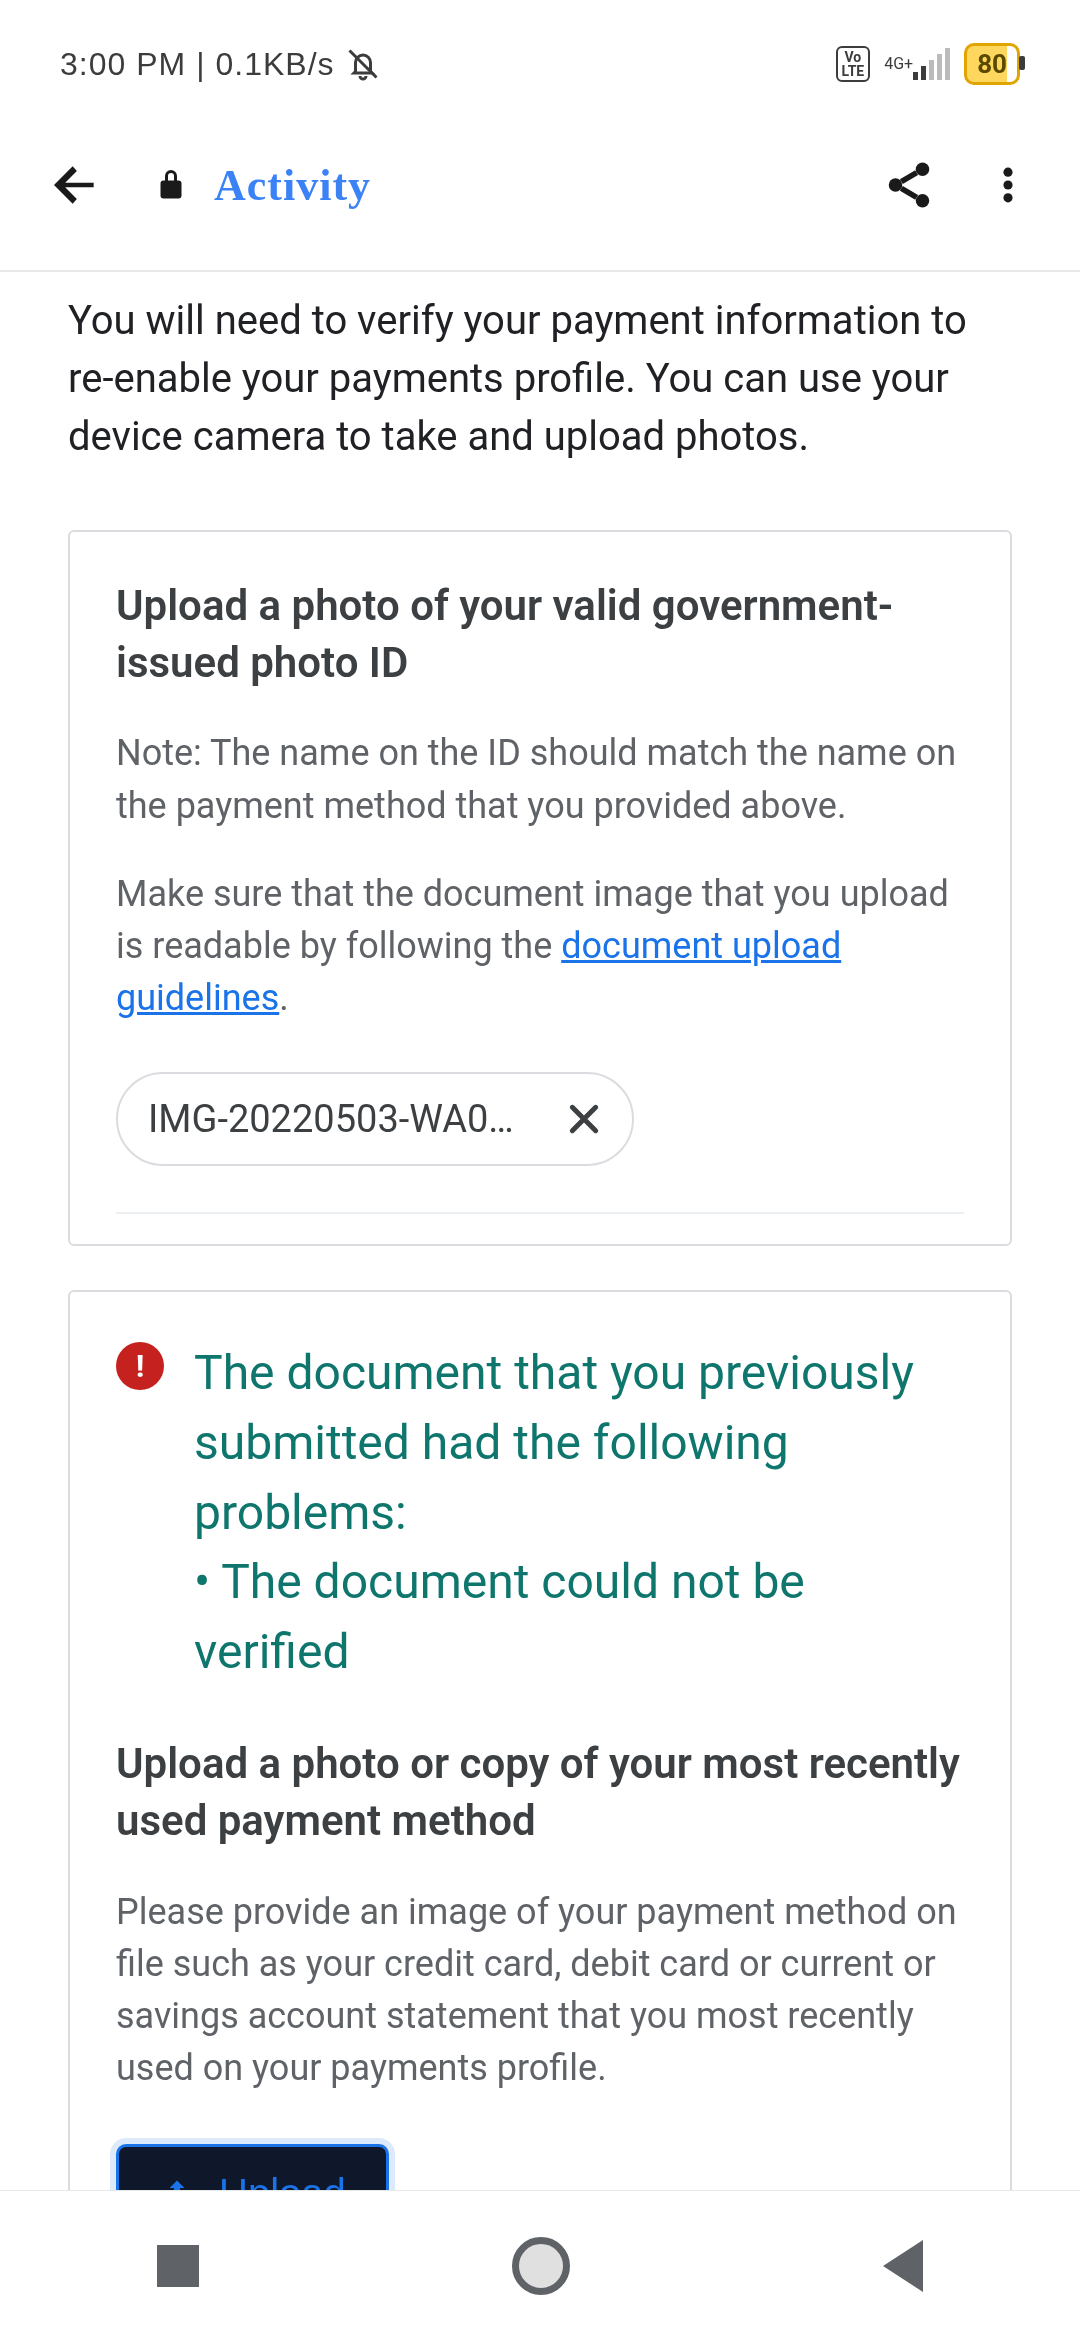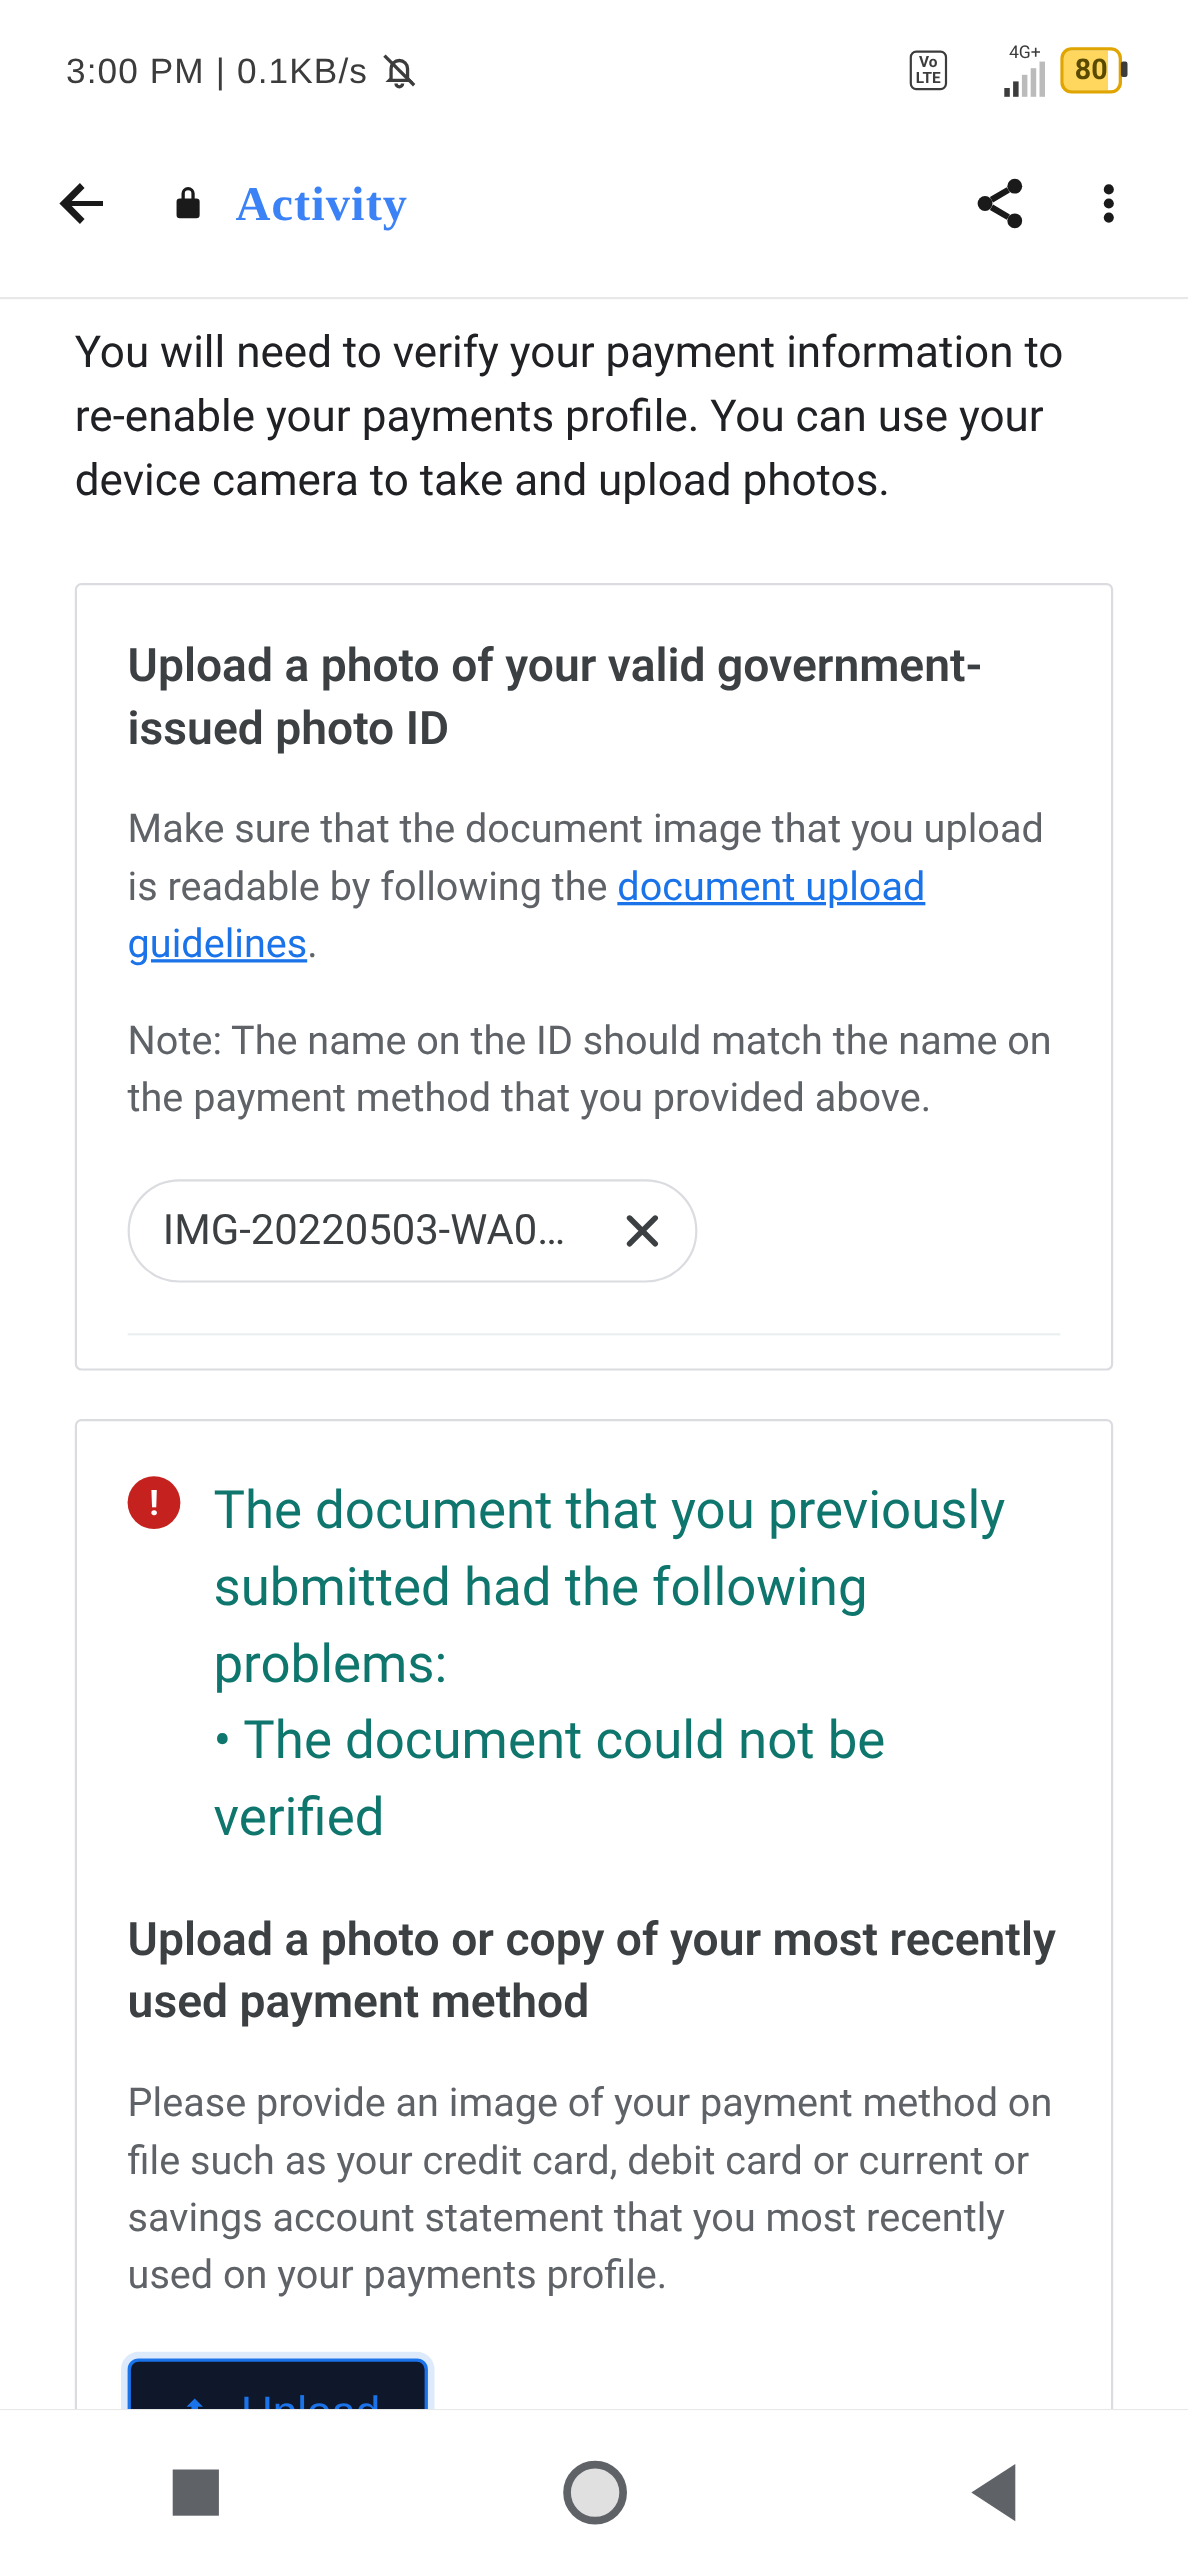--- a/index.html
+++ b/index.html
@@ -3,21 +3,21 @@
 <meta charset="utf-8">
 <style>
   * { box-sizing: border-box; margin: 0; padding: 0; }
   html, body { width: 1080px; height: 2340px; background: #fff; font-family: Roboto, Arial, sans-serif; color: #202124; overflow: hidden; }
   
   .statusbar { display:flex; align-items:center; justify-content:space-between; padding: 28px 60px 10px 60px; height:110px; font-size:32px; color:#3c3c3c; }
   .sb-left { display:flex; align-items:center; gap:10px; font-family: "Comic Sans MS", cursive, sans-serif; font-weight:500; letter-spacing:1px; }
   .sb-right { display:flex; align-items:center; gap:14px; }
   .bell { width:36px; height:36px; display:inline-block; }
   .volte { border:2px solid #3c3c3c; border-radius:6px; font-size:18px; padding:2px 4px; line-height:1; font-weight:700; display:flex; flex-direction:column; align-items:center;margin-left:16px; }
-  .net { font-size:20px; display:flex; flex-direction:column; align-items:center; line-height:1;margin-left:38px;}
+  .net { font-size:20px; display:flex; flex-direction:row; align-items:center; line-height:1;}
   .signal { display:inline-flex; align-items:flex-end; gap:3px; }
   .signal span { width:5px; background:#bbb; display:inline-block; }
   .signal span.on { background:#3c3c3c; }
   .battery { border:3px solid #e0a500; border-radius:10px; padding:3px 10px; font-size:26px; color:#5a4a00; font-weight:700; position:relative; background:linear-gradient(to right,#ffd75e 80%,#fff 80%);}
   .battery::after{content:"";position:absolute;right:-8px;top:10px;width:6px;height:14px;background:#3c3c3c;border-radius:2px;}
   
   .appbar { display:flex; align-items:center; padding: 10px 40px 20px 40px; height:160px; }
   .back { width:70px; display:flex; align-items:center; justify-content:center; }
   .lock { width:50px; display:flex; align-items:center; justify-content:center; margin-left:36px;}
   .titleblock { margin-left:18px; flex:1; }
@@ -116,24 +116,24 @@
     </div>
   </div>
 </div>
 <div class="divider"></div>
 
 <div class="content">
   <p class="intro">You will need to verify your payment information to re-enable your payments profile. You can use your device camera to take and upload photos.</p>
 
   <div class="card">
     <h2>Upload a photo of your valid government-issued photo ID</h2>
+    <p>Note: The name on the ID should match the name on the payment method that you provided above.</p>
     <p>
       <span>Make sure that the document image that you upload is readable by following the </span><a class="link" href="#">document upload guidelines</a><span>.</span>
     </p>
-    <p>Note: The name on the ID should match the name on the payment method that you provided above.</p>
     <div class="chip">
       <span class="chip-label">IMG-20220503-WA00…</span>
       <span class="chip-x">
         <svg viewBox="0 0 24 24" width="40" height="40">
             <path d="M5 5l14 14M19 5L5 19" stroke="#3c4043" stroke-width="3" stroke-linecap="round"></path>
           </svg>
       </span>
     </div>
     <div class="hr"></div>
   </div>

